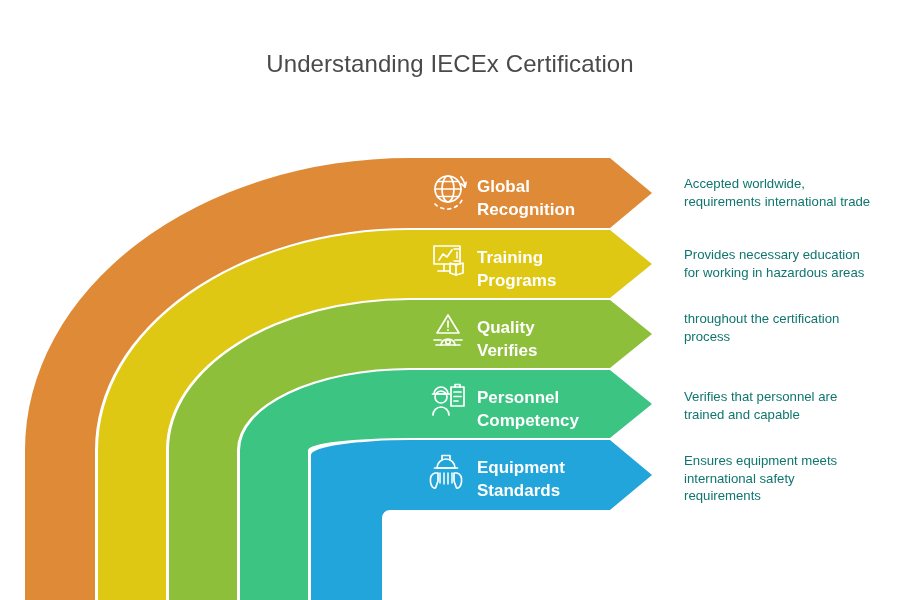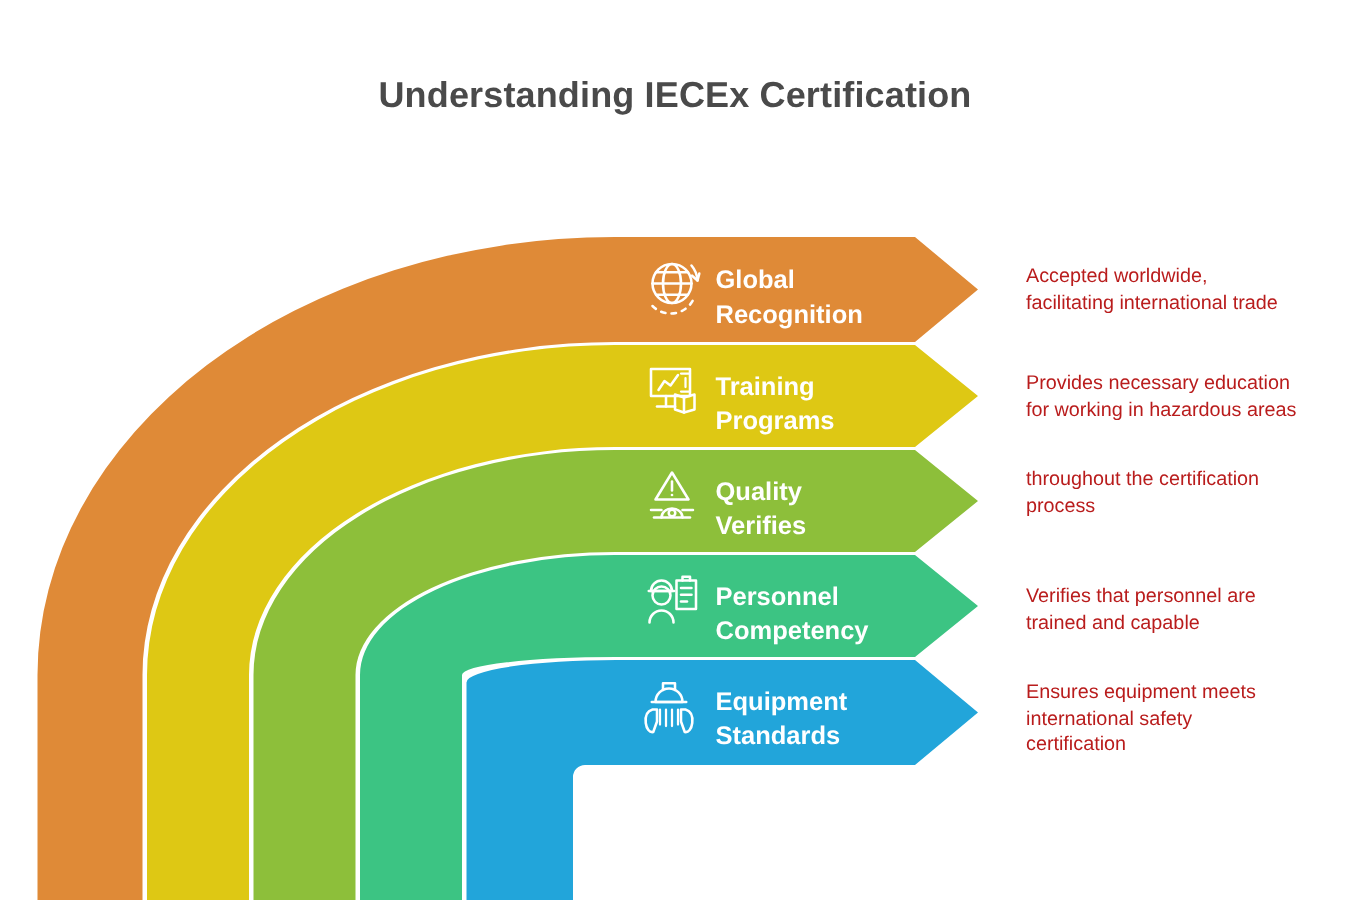--- a/index.html
+++ b/index.html
@@ -15,40 +15,40 @@
     font-family: "Liberation Sans", sans-serif;
   }
 
   #page-title {
     position: absolute;
     top: 50px;
     left: 0;
     width: 900px;
     text-align: center;
     font-size: 24px;
-    font-weight: bold;
+    font-weight: normal;
     color: #4a4a4a;
     letter-spacing: 0.1px;
   }
 
   #infographic {
     position: absolute;
     top: 0;
     left: 0;
     width: 900px;
     height: 600px;
   }
 
   .desc {
     position: absolute;
     left: 684px;
     width: 205px;
     font-size: 13.2px;
     line-height: 17.5px;
-    color: #b91c1c;
+    color: #0f766e;
   }
   .desc span { display: block; }
 
   .row-label {
     position: absolute;
     left: 477px;
     font-size: 17px;
     font-weight: bold;
     color: #ffffff;
     line-height: 23px;
@@ -198,31 +198,31 @@
   <span>Personnel</span>
   <span>Competency</span>
 </div>
 <div class="row-label" style="top:456px">
   <span>Equipment</span>
   <span>Standards</span>
 </div>
 
 <div class="desc" style="top:175px">
   <span>Accepted worldwide,</span>
-  <span>facilitating international trade</span>
+  <span>requirements international trade</span>
 </div>
 <div class="desc" style="top:246px">
   <span>Provides necessary education</span>
   <span>for working in hazardous areas</span>
 </div>
 <div class="desc" style="top:310px">
   <span>throughout the certification</span>
   <span>process</span>
 </div>
 <div class="desc" style="top:388px">
   <span>Verifies that personnel are</span>
   <span>trained and capable</span>
 </div>
 <div class="desc" style="top:452px">
   <span>Ensures equipment meets</span>
   <span>international safety</span>
-  <span>certification</span>
+  <span>requirements</span>
 </div>
 
 </body></html>

